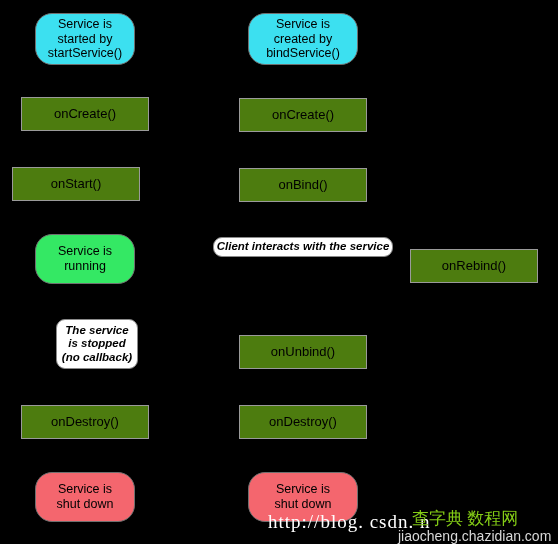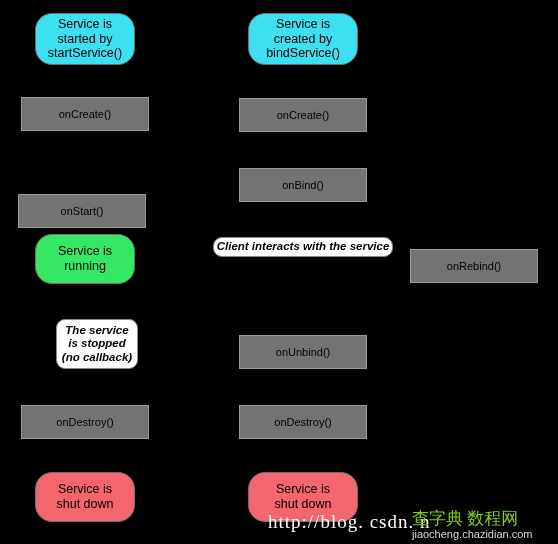--- a/index.html
+++ b/index.html
@@ -19,23 +19,23 @@
     position: absolute;
     box-sizing: border-box;
     display: flex;
     align-items: center;
     justify-content: center;
     text-align: center;
     color: #000000;
     line-height: 1.18;
   }
   .rect {
-    background: #737373;
+    background: #4d7c0f;
     border: 1px solid #9a9a9a;
-    font-size: 11px;
+    font-size: 13px;
   }
   .round {
     border-radius: 17px;
     border: 1px solid #6f6f6f;
     font-size: 12.5px;
   }
   .cyan  { background: #3ce0f0; }
   .green { background: #34e864; }
   .red   { background: #f4666e; }
   .note {
@@ -62,24 +62,24 @@
     position: absolute;
     left: 412px;
     top: 507px;
     font-family: "Liberation Serif", serif;
     font-size: 17px;
     color: #84cc16;
     white-space: nowrap;
   }
   .watermark-sub {
     position: absolute;
-    left: 412px;
+    left: 398px;
     top: 528px;
     font-family: "Liberation Sans", sans-serif;
-    font-size: 11px;
+    font-size: 14px;
     color: #d8d8d8;
     white-space: nowrap;
   }
   .line {
     white-space: pre-line;
   }
 </style>
 </head>
 <body>
 
@@ -88,21 +88,21 @@
   <div class="node round cyan" style="left:35px; top:13px; width:100px; height:52px;">
     <span class="line">Service is
 started by
 startService()</span>
   </div>
 
   <div class="node rect" style="left:21px; top:97px; width:128px; height:34px;">
     <span class="line">onCreate()</span>
   </div>
 
-  <div class="node rect" style="left:18px; top:167px; width:128px; height:34px;margin-top:27px;">
+  <div class="node rect" style="left:12px; top:167px; width:128px; height:34px;">
     <span class="line">onStart()</span>
   </div>
 
   <div class="node round green" style="left:35px; top:234px; width:100px; height:50px;">
     <span class="line">Service is
 running</span>
   </div>
 
   <div class="node note" style="left:56px; top:319px; width:82px; height:50px;">
     <span class="line">The service

